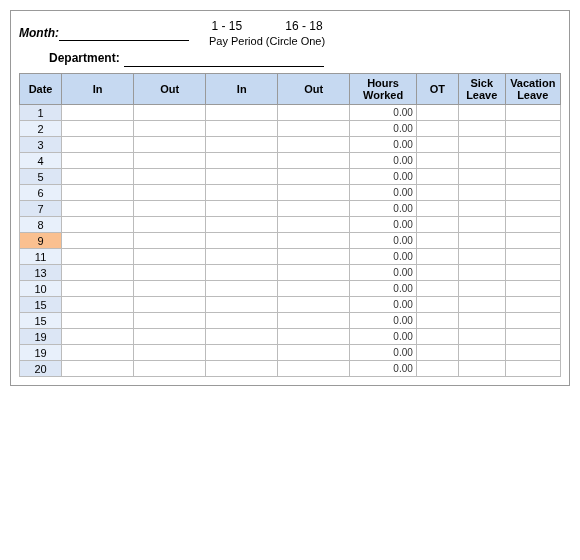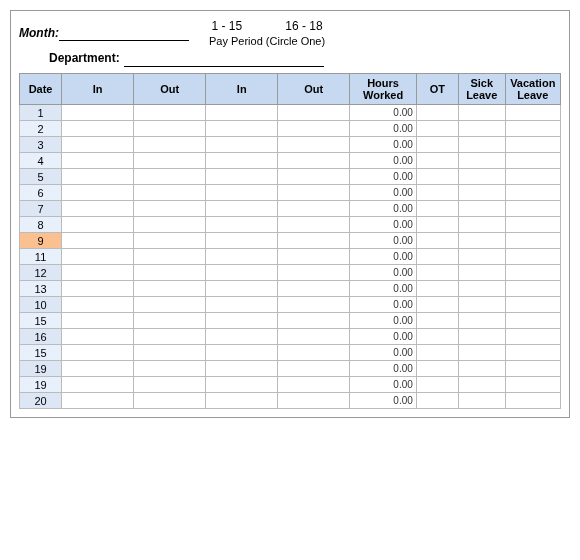--- a/index.html
+++ b/index.html
@@ -302,31 +302,20 @@
           <td></td>
           <td></td>
           <td></td>
           <td></td>
           <td class="hours-col">0.00</td>
           <td></td>
           <td></td>
           <td></td>
         </tr>
         <tr>
-          <td>12</td>
-          <td></td>
-          <td></td>
-          <td></td>
-          <td></td>
-          <td class="hours-col">0.00</td>
-          <td></td>
-          <td></td>
-          <td></td>
-        </tr>
-        <tr>
           <td>13</td>
           <td></td>
           <td></td>
           <td></td>
           <td></td>
           <td class="hours-col">0.00</td>
           <td></td>
           <td></td>
           <td></td>
         </tr>
@@ -336,31 +325,20 @@
           <td></td>
           <td></td>
           <td></td>
           <td class="hours-col">0.00</td>
           <td></td>
           <td></td>
           <td></td>
         </tr>
         <tr>
           <td>15</td>
-          <td></td>
-          <td></td>
-          <td></td>
-          <td></td>
-          <td class="hours-col">0.00</td>
-          <td></td>
-          <td></td>
-          <td></td>
-        </tr>
-        <tr>
-          <td>16</td>
           <td></td>
           <td></td>
           <td></td>
           <td></td>
           <td class="hours-col">0.00</td>
           <td></td>
           <td></td>
           <td></td>
         </tr>
         <tr>

